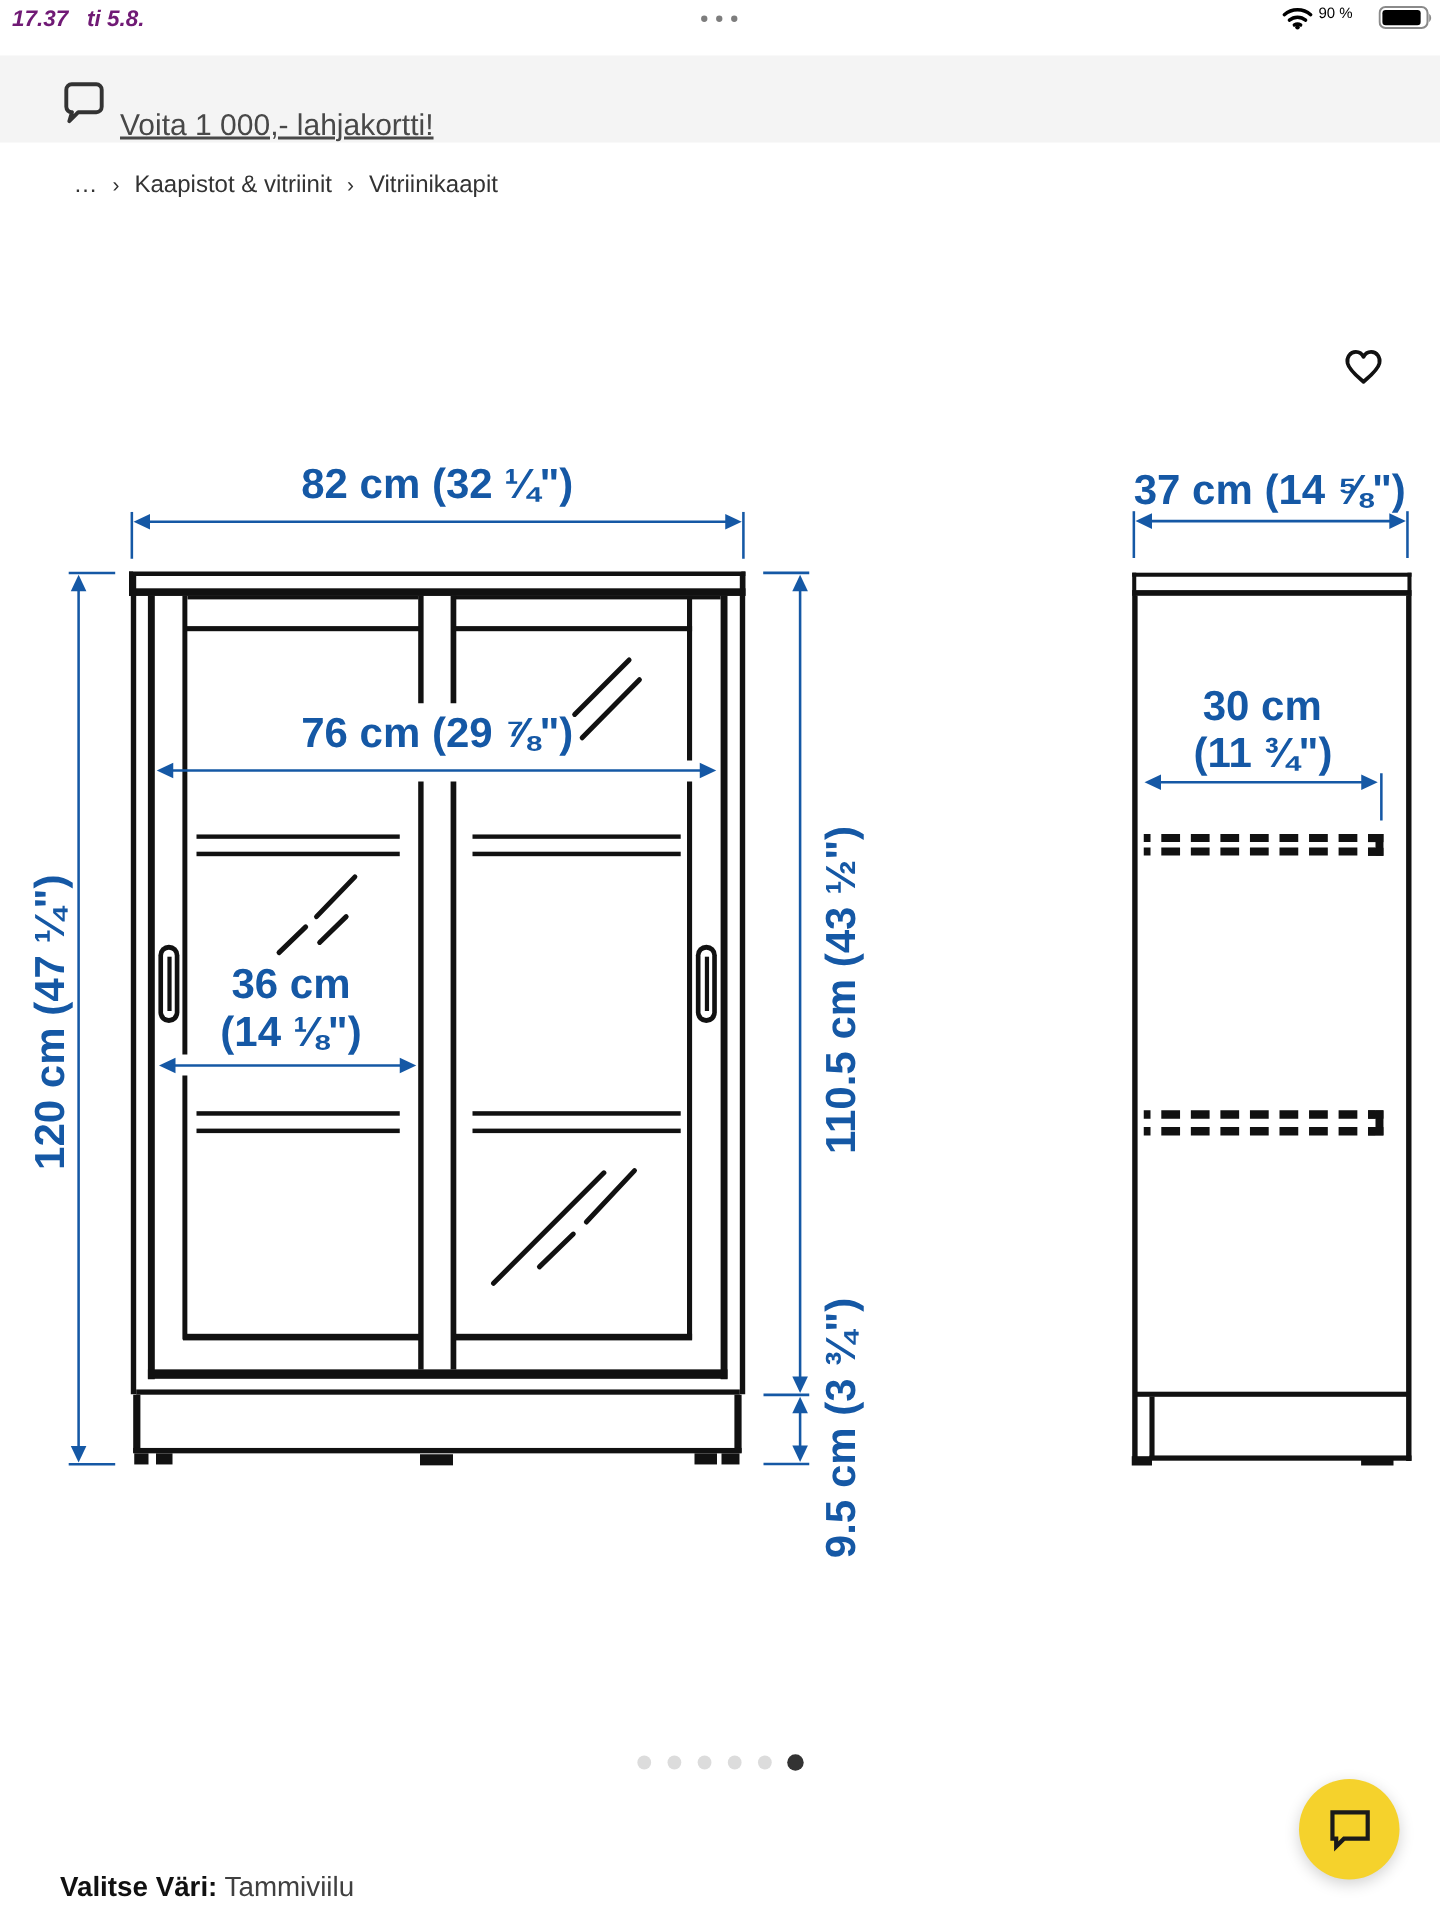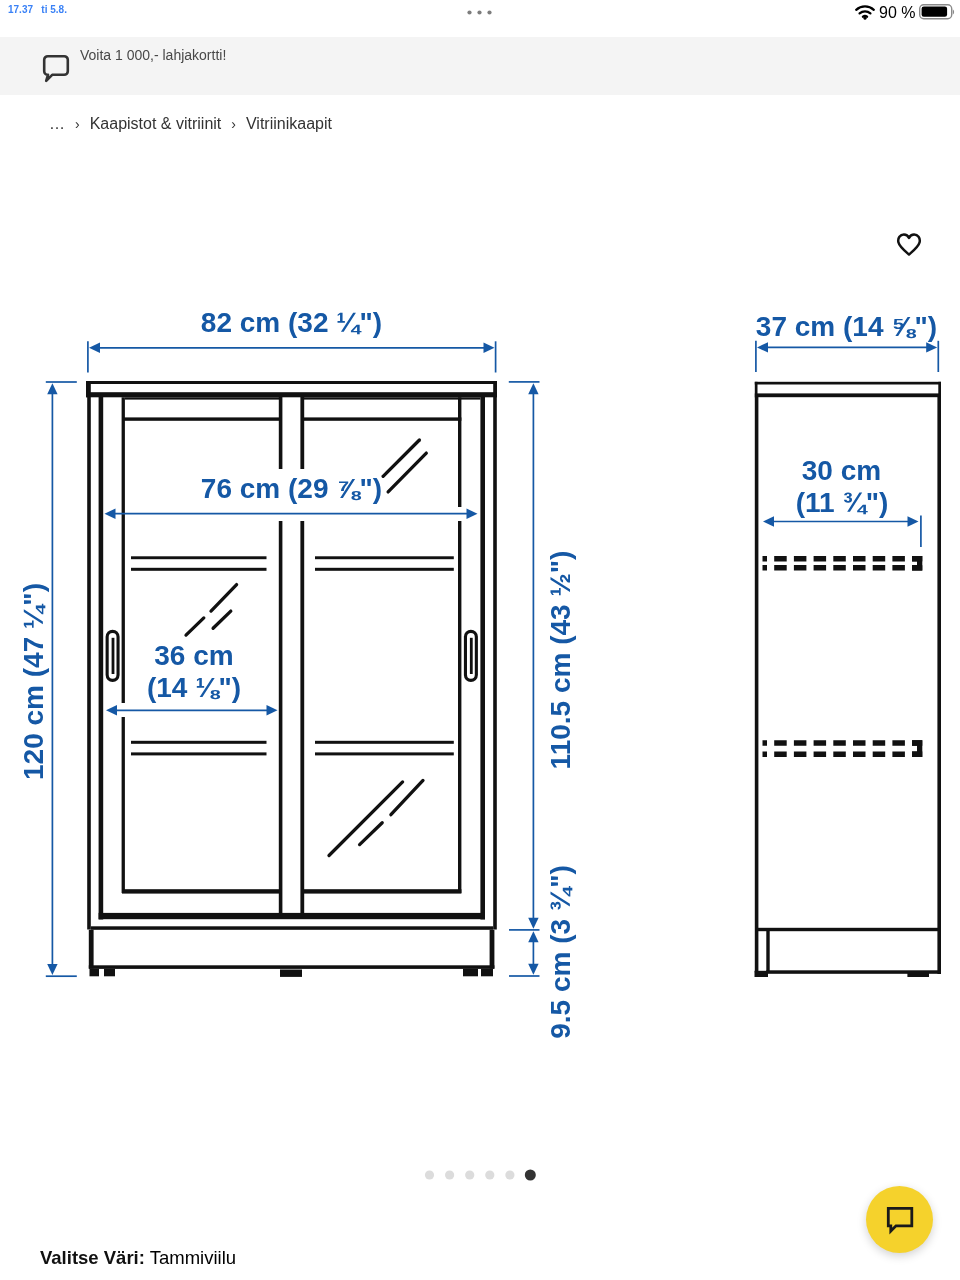--- a/index.html
+++ b/index.html
@@ -2,50 +2,50 @@
 <html><head>
 <meta charset="utf-8">
 <style>
   html,body{margin:0;padding:0;width:960px;height:1280px;background:#fff;
     font-family:"Liberation Sans",sans-serif;}
   .abs{position:absolute;}
 </style>
 </head>
 <body>
 
-<div class="abs" style="left:8px;top:4px;font-size:10px;font-weight:600;color:#3b82f6;">17.37&nbsp;&nbsp; ti 5.8.</div>
+<div class="abs" style="left:8px;top:4px;font-size:15px;font-weight:600;color:#701a75;font-style:italic;">17.37&nbsp;&nbsp; ti 5.8.</div>
 
 <svg class="abs" style="left:460px;top:6px;" width="40" height="14" viewBox="0 0 40 14">
   <circle cx="9.5" cy="6.5" r="2.1" fill="#7d7d7d"></circle>
   <circle cx="19.5" cy="6.5" r="2.1" fill="#7d7d7d"></circle>
   <circle cx="29.5" cy="6.5" r="2.1" fill="#7d7d7d"></circle>
 </svg>
 
 <svg class="abs" style="left:854px;top:4px;" width="22" height="16" viewBox="0 0 22 16">
   <path d="M2.2 5.8 A13.2 13.2 0 0 1 19.8 5.8" fill="none" stroke="#000" stroke-width="2.3" stroke-linecap="round"></path>
   <path d="M5.6 9.4 A8.4 8.4 0 0 1 16.4 9.4" fill="none" stroke="#000" stroke-width="2.3" stroke-linecap="round"></path>
   <path d="M8.9 12.7 A3.8 3.8 0 0 1 13.1 12.7" fill="none" stroke="#000" stroke-width="2.3" stroke-linecap="round"></path>
   <circle cx="11" cy="14.2" r="1.5" fill="#000"></circle>
 </svg>
 
-<div class="abs" style="left:879px;top:4px;font-size:16px;font-weight:400;color:#000;">90 %</div>
+<div class="abs" style="left:879px;top:4px;font-size:10px;font-weight:400;color:#000;">90 %</div>
 
 <svg class="abs" style="left:919px;top:4px;" width="36" height="16" viewBox="0 0 36 16">
   <rect x="0.7" y="0.7" width="32" height="14" rx="4" fill="none" stroke="#8a8a8a" stroke-width="1.4"></rect>
   <rect x="2.6" y="2.6" width="25.5" height="10.2" rx="2.2" fill="#000"></rect>
   <path d="M33.8 5.2 A3.6 3.6 0 0 1 33.8 10.8 Z" fill="#8a8a8a"></path>
 </svg>
 
 <div class="abs" style="left:0;top:37px;width:960px;height:58px;background:#f4f4f4;"></div>
 
 <svg class="abs" style="left:42px;top:54px;" width="28" height="30" viewBox="0 0 28 30">
   <path d="M5.8 2.2 h16.4 a3.6 3.6 0 0 1 3.6 3.6 v11.4 a3.6 3.6 0 0 1 -3.6 3.6 h-12 l-6 6 l1.8 -6 a3.6 3.6 0 0 1 -3.8 -3.6 v-11.4 a3.6 3.6 0 0 1 3.6 -3.6 Z" fill="none" stroke="#333" stroke-width="2.6" stroke-linejoin="round"></path>
 </svg>
 
-<div class="abs" style="left:80px;top:47px;font-size:14px;color:#484848;">Voita 1 000,- lahjakortti!</div>
+<div class="abs" style="left:80px;top:73px;font-size:20px;color:#484848;text-decoration:underline;">Voita 1 000,- lahjakortti!</div>
 
 <div class="abs" style="left:49px;top:115px;font-size:16px;color:#333;">…<span style="padding:0 10px;font-size:14px;">›</span>Kaapistot &amp; vitriinit<span style="padding:0 10px;font-size:14px;">›</span>Vitriinikaapit</div>
 
 <svg class="abs" style="left:895px;top:231px;" width="28" height="27" viewBox="0 0 28 27">
   <path d="M14 23.5 C10 20 4.4 15.6 3.4 11.2 C2.5 7.1 5.2 3.6 8.9 3.6 C11.3 3.6 13.1 5 14 6.9 C14.9 5 16.7 3.6 19.1 3.6 C22.8 3.6 25.5 7.1 24.6 11.2 C23.6 15.6 18 20 14 23.5 Z" fill="none" stroke="#111" stroke-width="2.5" stroke-linejoin="round"></path>
 </svg>
 
 <svg class="abs" style="left:0;top:0;" width="960" height="1280" viewBox="0 0 960 1280">
   <g fill="#111">
 
@@ -257,19 +257,19 @@
 
 <svg class="abs" style="left:420px;top:1165px;" width="125" height="20" viewBox="0 0 125 20">
   <circle cx="9.5" cy="10" r="4.6" fill="#dcdcdc"></circle>
   <circle cx="29.6" cy="10" r="4.6" fill="#dcdcdc"></circle>
   <circle cx="49.7" cy="10" r="4.6" fill="#dcdcdc"></circle>
   <circle cx="69.8" cy="10" r="4.6" fill="#dcdcdc"></circle>
   <circle cx="89.9" cy="10" r="4.6" fill="#dcdcdc"></circle>
   <circle cx="110.3" cy="10" r="5.5" fill="#333"></circle>
 </svg>
 
-<div class="abs" style="left:40px;top:1247px;font-size:18.5px;color:#111;"><b>Valitse Väri:</b> <span style="color:#000000;text-align:right;">Tammiviilu</span></div>
+<div class="abs" style="left:40px;top:1247px;font-size:18.5px;color:#111;"><b>Valitse Väri:</b> <span style="color:#404040;text-align:right;">Tammiviilu</span></div>
 
 <div class="abs" style="left:866px;top:1186px;width:67px;height:67px;border-radius:50%;background:#f5d22c;box-shadow:0 3px 10px rgba(0,0,0,0.18);"></div>
 
 <svg class="abs" style="left:885px;top:1205px;" width="30" height="30" viewBox="0 0 30 30">
   <path d="M3.3 3.3 H26.8 V20.8 H11 L5.8 26 V20.8 H3.3 Z" fill="none" stroke="#1a1a1a" stroke-width="2.8" stroke-linejoin="miter"></path>
 </svg>
 
 </body></html>

